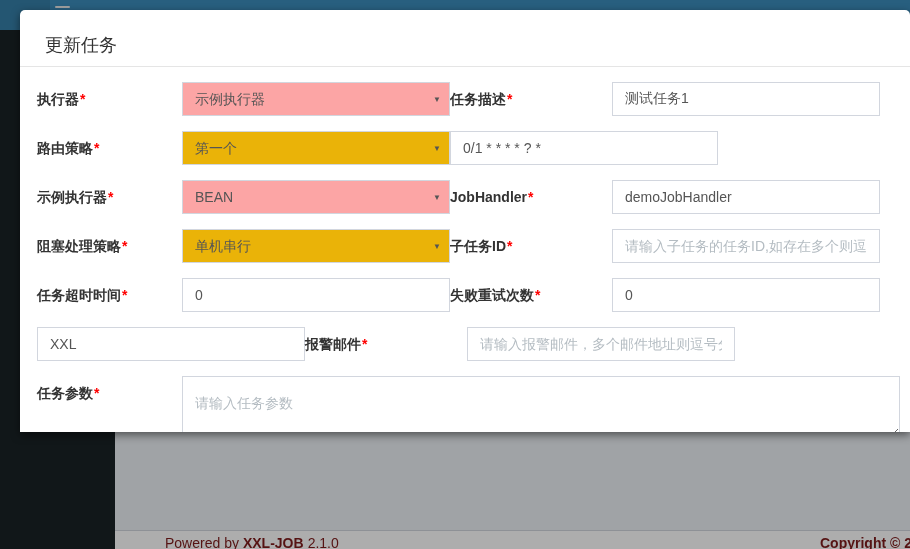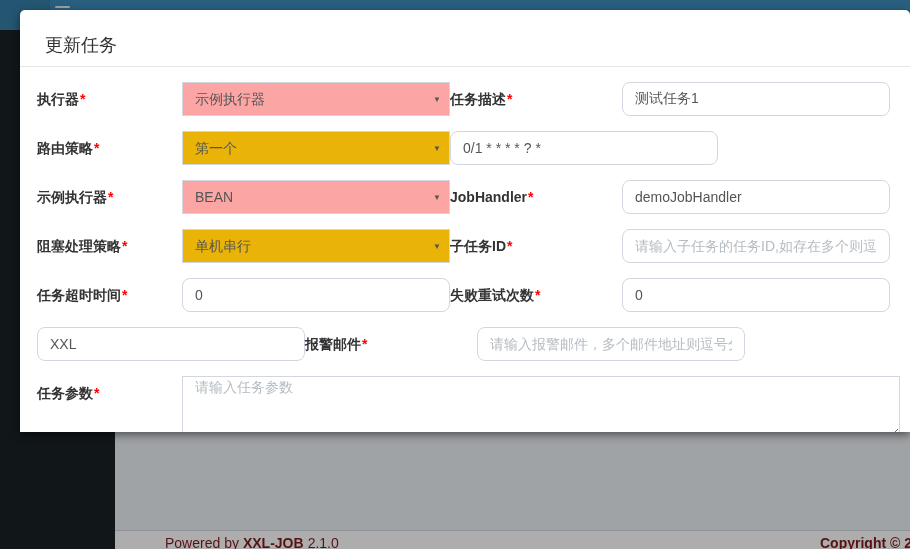--- a/index.html
+++ b/index.html
@@ -27,34 +27,34 @@
   
   .modal { position:absolute; left:20px; top:10px; width:890px; height:422px; background:#ffffff;
            z-index:10; border-radius:5px 5px 0 0; box-shadow:0 3px 9px rgba(0,0,0,0.5); overflow:hidden; }
   .modal-header { padding:25px 25px 11px 25px; border-bottom:1px solid #e5e5e5; }
   .modal-title { font-size:18px; font-weight:normal; color:#333; line-height:20px; }
   .modal-body { padding-top:15px; }
 
   .frow { display:flex; align-items:flex-start; padding:0 10px 0 17px; margin-bottom:15px; }
   .lbl { flex:none; text-align:left; font-weight:bold; color:#333; line-height:34px; font-size:14px; }
   .lbl.c1 { width:135px; margin-right:10px; }
-  .lbl.c2 { width:162px; margin-right:10px; }
+  .lbl.c2 { width:162px; }
   .req { color:#ff0000; font-style:normal; font-weight:bold; margin-left:1px; }
   .ctrl { width:268px; flex:none; }
   .ctrl.wide { width:718px; }
 
   .sel { position:relative; height:34px; line-height:32px; border:1px solid #d2d6de; background:#eab308;
          color:#555; padding:0 24px 0 12px; cursor:pointer; overflow:hidden; white-space:nowrap; }
   .sel.disabled { background:#fca5a5; cursor:not-allowed; }
   .sel-caret { position:absolute; right:8px; top:0; line-height:34px; font-size:8px; color:#555; }
 
-  .inp { width:100%; height:34px; border:1px solid #d2d6de; border-radius:8px; padding:2px 12px;
+  .inp { width:100%; height:34px; border:1px solid #d2d6de; border-radius:0; padding:2px 12px;
          font-size:14px; color:#555; font-family:"Liberation Sans","DejaVu Sans",sans-serif; outline:none; }
   .inp::placeholder, .ta::placeholder { color:#b4bcc2; opacity:1; }
-  .ta { width:100%; height:62px; border:1px solid #d2d6de; border-radius:0; padding:2px 12px;
+  .ta { width:100%; height:62px; border:1px solid #d2d6de; border-radius:0; padding:18px 12px;
         font-size:14px; color:#555; font-family:"Liberation Sans","DejaVu Sans",sans-serif; outline:none; resize:both; }
 
   .btn-row { padding-left:239px; margin-top:29px; }
   .btn { display:inline-block; font-size:14px; line-height:1.42857; padding:6px 24px; border-radius:3px;
          cursor:pointer; border:1px solid transparent; font-family:Liberation Mono, monospace; }
   .btn-primary { background:#3c8dbc; border-color:#367fa9; color:#ffffff; }
   .btn-default { background:#f4f4f4; border-color:#dddddd; color:#444444; margin-left:8px; }
 </style>
 </head>
 <body>

